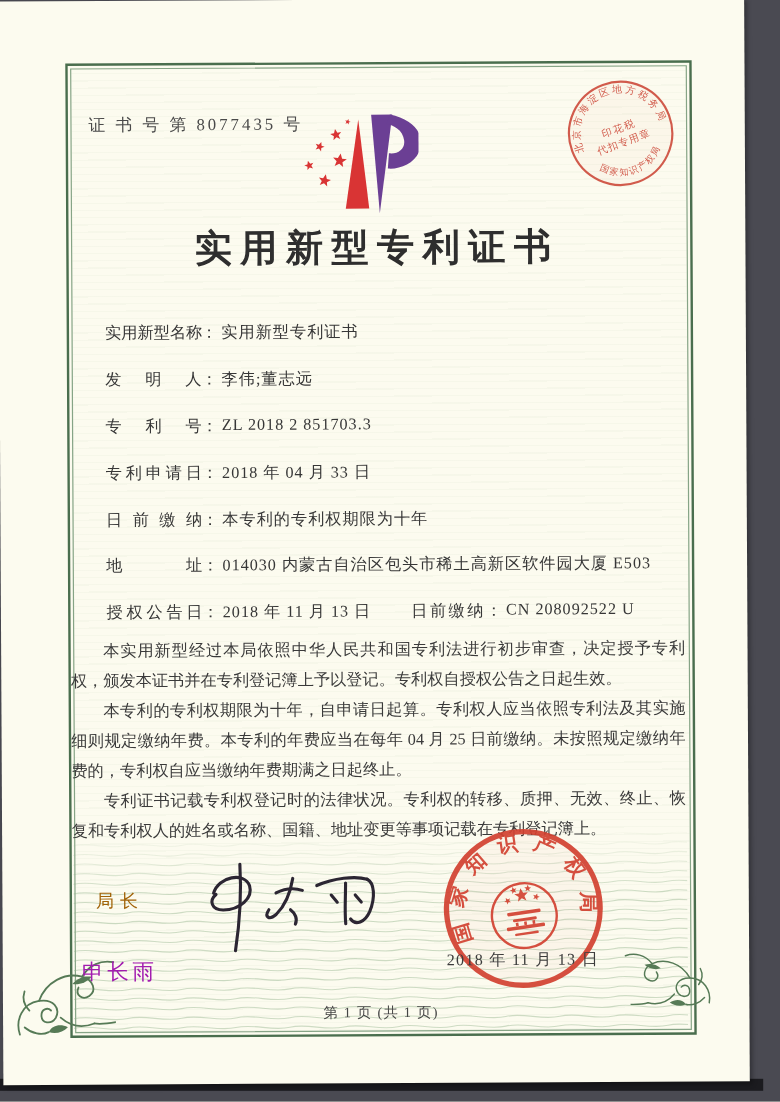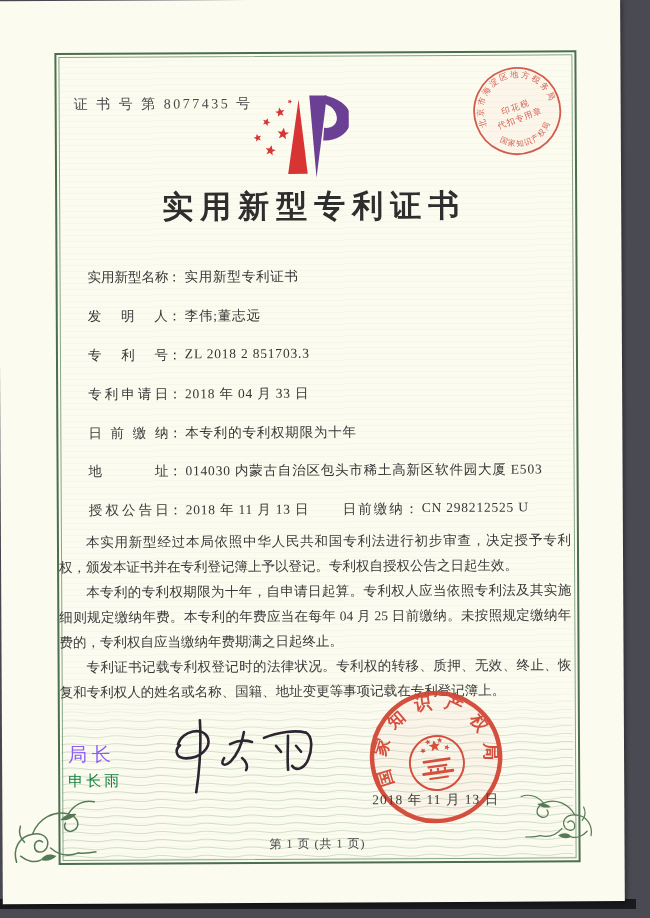--- a/index.html
+++ b/index.html
@@ -30,22 +30,22 @@
          letter-spacing:7px;color:#2e2e2e;z-index:2;}
   .row{left:60px;width:505px;font-size:13.5px;color:#373737;z-index:2;white-space:nowrap;}
   .flabel{display:inline-block;width:80px;text-align:justify;text-align-last:justify;vertical-align:top;margin-left:28px;}
   .fcolon{display:inline-block;vertical-align:top;}
   .fvalue{display:inline-block;letter-spacing:0.8px;vertical-align:top;}
   .pair2{position:absolute;left:282px;top:0;}
   .pair2 .flabel2{letter-spacing:2px;}
   #body-text{left:58px;top:529px;width:512px;font-size:13.5px;line-height:25px;color:#3a3a3a;
              text-align:justify;z-index:2;}
   #body-text p{margin:0;text-indent:2em;}
-  #commissioner-title{left:66px;top:741px;font-size:19px;letter-spacing:5px;color:#8b5cf6;z-index:3;}
-  #commissioner-name{left:66px;top:771px;font-size:15px;letter-spacing:3px;color:#15803d;z-index:3;}
+  #commissioner-title{left:78px;top:741px;font-size:15px;letter-spacing:5px;color:#a16207;z-index:3;}
+  #commissioner-name{left:66px;top:797px;font-size:18px;letter-spacing:3px;color:#a21caf;z-index:3;}
   #signature{left:158px;top:714px;z-index:3;}
   #seal{left:360px;top:684px;z-index:2;}
   #seal-date{left:370px;top:792px;font-size:13.5px;letter-spacing:1px;color:#3c3c3c;z-index:3;}
   #footer{left:56px;top:836px;width:518px;text-align:center;font-size:12px;letter-spacing:1px;color:#454545;z-index:3;}
   #stamp{left:472px;top:66px;z-index:2;}
   #logo{left:242px;top:92px;z-index:2;}
   #band{left:59px;top:690px;z-index:1;opacity:0.85;
         -webkit-mask-image:linear-gradient(to bottom,transparent,#000 32%);
         mask-image:linear-gradient(to bottom,transparent,#000 32%);}
   #ornament-left{left:8px;top:789px;z-index:2;}
@@ -151,21 +151,21 @@
     </div>
     <div class="row abs" style="top:462px">
       <span class="flabel">地址</span><span class="fcolon">：</span>
       <span class="fvalue">014030 内蒙古自治区包头市稀土高新区软件园大厦 E503</span>
     </div>
     <div class="row abs" style="top:501px">
       <span class="flabel">授权公告日</span><span class="fcolon">：</span>
       <span class="fvalue">2018 年 11 月 13 日</span>
       <span class="pair2">
         <span class="flabel2">日前缴纳</span><span class="fcolon">：</span>
-        <span class="fvalue">CN 298212525 U</span>
+        <span class="fvalue">CN 208092522 U</span>
       </span>
     </div>
 
     <div id="body-text" class="abs">
       <p>本实用新型经过本局依照中华人民共和国专利法进行初步审查，决定授予专利权，颁发本证书并在专利登记簿上予以登记。专利权自授权公告之日起生效。</p>
       <p>本专利的专利权期限为十年，自申请日起算。专利权人应当依照专利法及其实施细则规定缴纳年费。本专利的年费应当在每年 04 月 25 日前缴纳。未按照规定缴纳年费的，专利权自应当缴纳年费期满之日起终止。</p>
       <p>专利证书记载专利权登记时的法律状况。专利权的转移、质押、无效、终止、恢复和专利权人的姓名或名称、国籍、地址变更等事项记载在专利登记簿上。</p>
     </div>
 
     <div id="commissioner-title" class="abs">局长</div>

